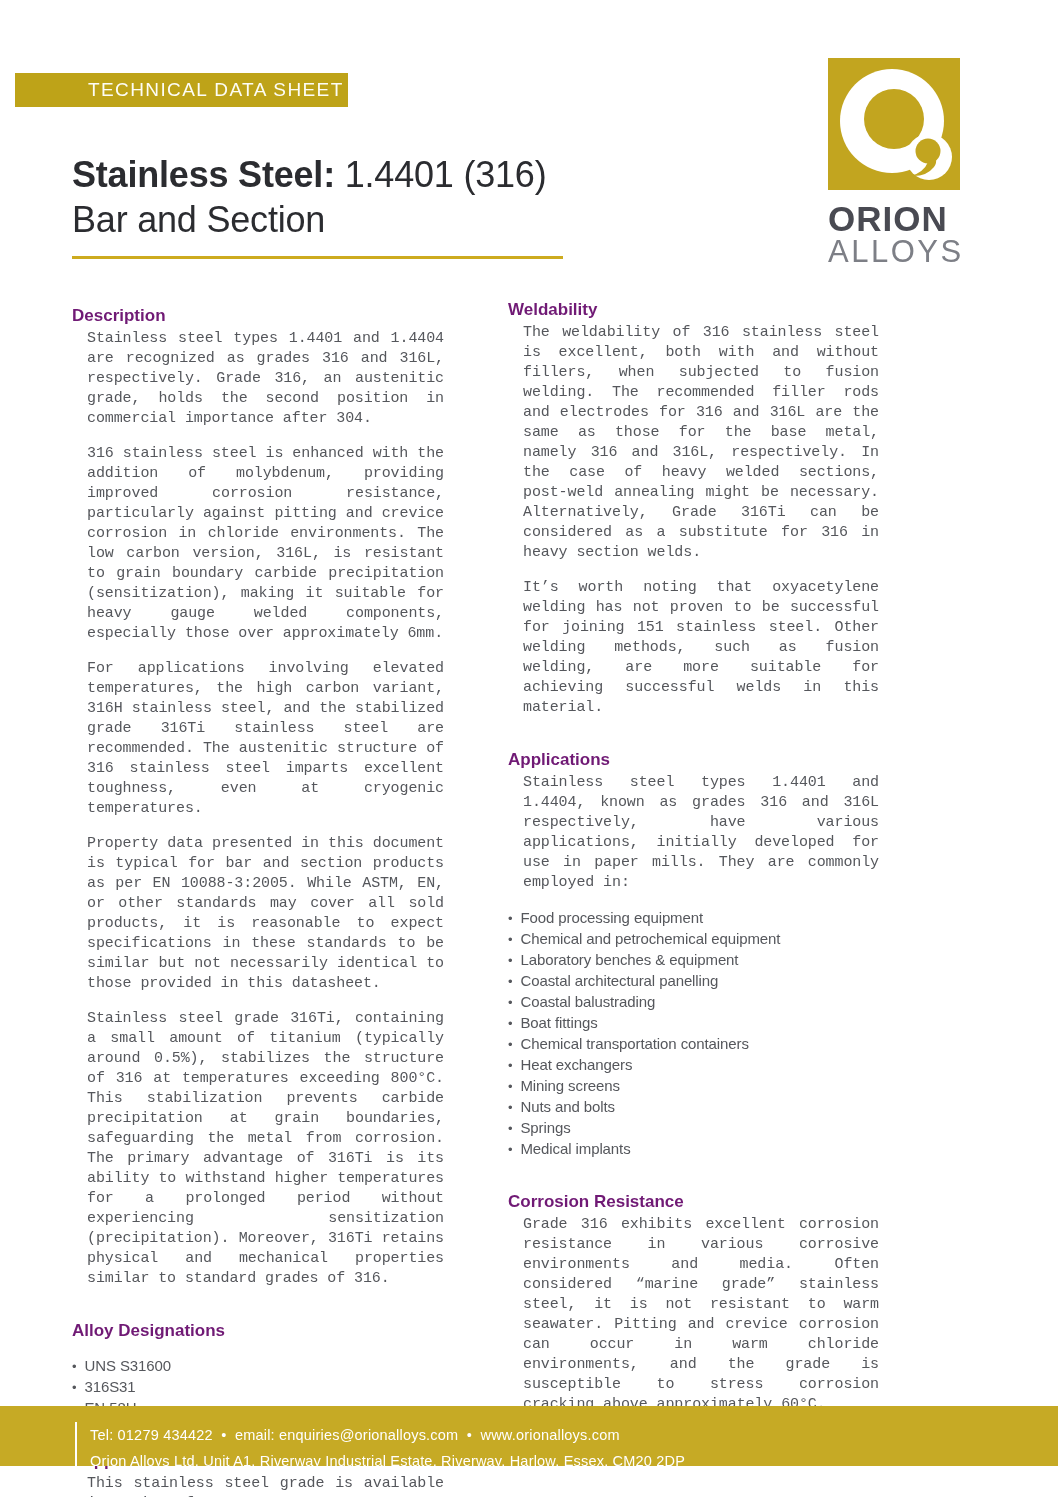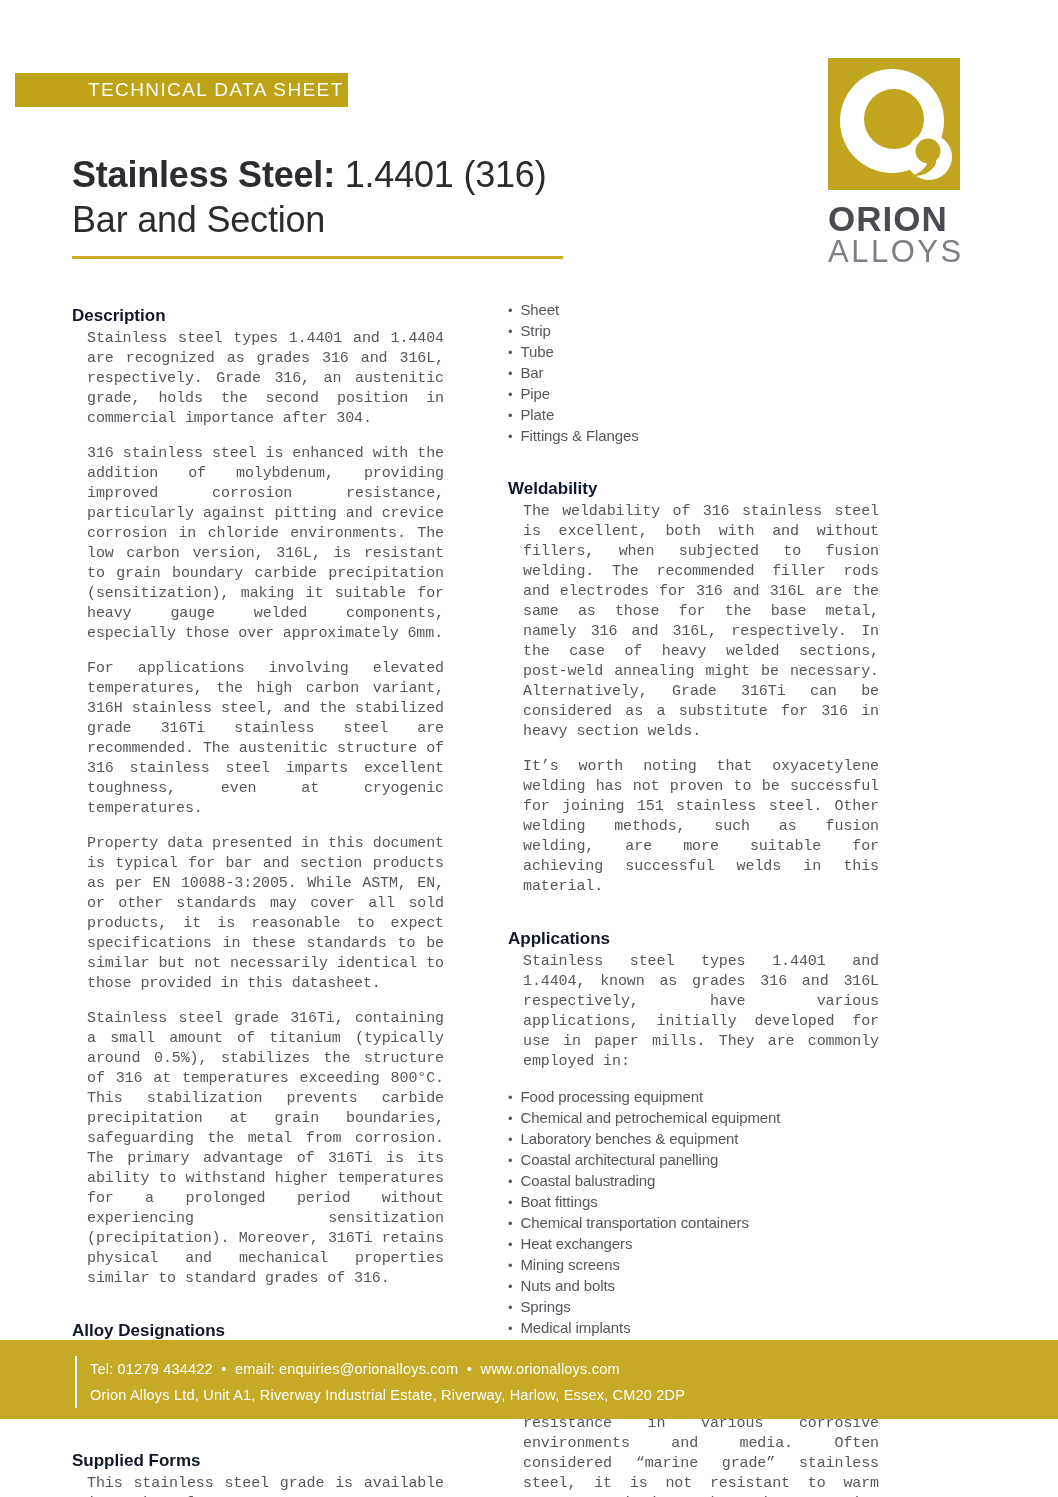--- a/index.html
+++ b/index.html
@@ -36,34 +36,34 @@
   .logo-orion  { margin-top:8px; font-size:35px; line-height:34px; font-weight:bold; color:#494a52; letter-spacing:1px; }
   .logo-alloys { font-size:31px; line-height:32px; font-weight:normal; color:#7d7f86; letter-spacing:2.5px; }
 
   
   .col { position:absolute; color:#55575c; font-size:15px; line-height:20px; letter-spacing:-0.1px; }
   .col-left  { left:72px;  top:306px; width:372px; }
   .col-right { left:508px; top:300px; width:371px; }
 
   .sh {
     margin:32px 0 3px 0; font-size:17px; line-height:20px;
-    font-weight:bold; color:#0f172a; letter-spacing:0;
+    font-weight:bold; color:#701a75; letter-spacing:0;
   }
   section:first-child > .sh:first-child, .col > section:first-child > *:first-child { margin-top:0; }
   p.body { margin:0 0 15px 15px; text-align:justify;font-family:Liberation Mono, monospace; }
   p.body:last-child { margin-bottom:0; }
 
   ul.blist { margin:15px 0 15px 0; padding:0; list-style:none; }
   ul.blist.first { margin-top:0; }
   ul.blist li { padding-left:14px; text-indent:-14px; line-height:20px; }
   ul.blist li::before { content:"•"; padding-right:8px; font-size:13px; }
 
   
   .footer {
-    position:absolute; left:0; top:1340px; width:1058px; height:79px;
+    position:absolute; left:0; top:1406px; width:1058px; height:60px;
     background:#c6aa25;
   }
   .footer-inner {
     position:absolute; left:75px; top:16px;
     border-left:2px solid #ffffff; padding-left:13px;
   }
   .footer-line { color:#ffffff; font-size:14.5px; line-height:26px; white-space:pre-wrap; letter-spacing:0.2px; }
 </style>
 </head>
 <body>
@@ -113,31 +113,20 @@
 
     <section>
       <h3 class="sh">Supplied Forms</h3>
       <p class="body">This stainless steel grade is available in various forms:</p>
     </section>
 
   </div>
 
   <div class="col col-right">
 
-    <section>
-      <ul class="blist first">
-        <li>Sheet</li>
-        <li>Strip</li>
-        <li>Tube</li>
-        <li>Bar</li>
-        <li>Pipe</li>
-        <li>Plate</li>
-        <li>Fittings &amp; Flanges</li>
-      </ul>
-    </section>
 
     <section>
       <h3 class="sh">Weldability</h3>
       <p class="body">The weldability of 316 stainless steel is excellent, both with and without fillers, when subjected to fusion welding. The recommended filler rods and electrodes for 316 and 316L are the same as those for the base metal, namely 316 and 316L, respectively. In the case of heavy welded sections, post-weld annealing might be necessary. Alternatively, Grade 316Ti can be considered as a substitute for 316 in heavy section welds.</p>
       <p class="body">It’s worth noting that oxyacetylene welding has not proven to be successful for joining 151 stainless steel. Other welding methods, such as fusion welding, are more suitable for achieving successful welds in this material.</p>
     </section>
 
     <section>
       <h3 class="sh">Applications</h3>
       <p class="body">Stainless steel types 1.4401 and 1.4404, known as grades 316 and 316L respectively, have various applications, initially developed for use in paper mills. They are commonly employed in:</p>

